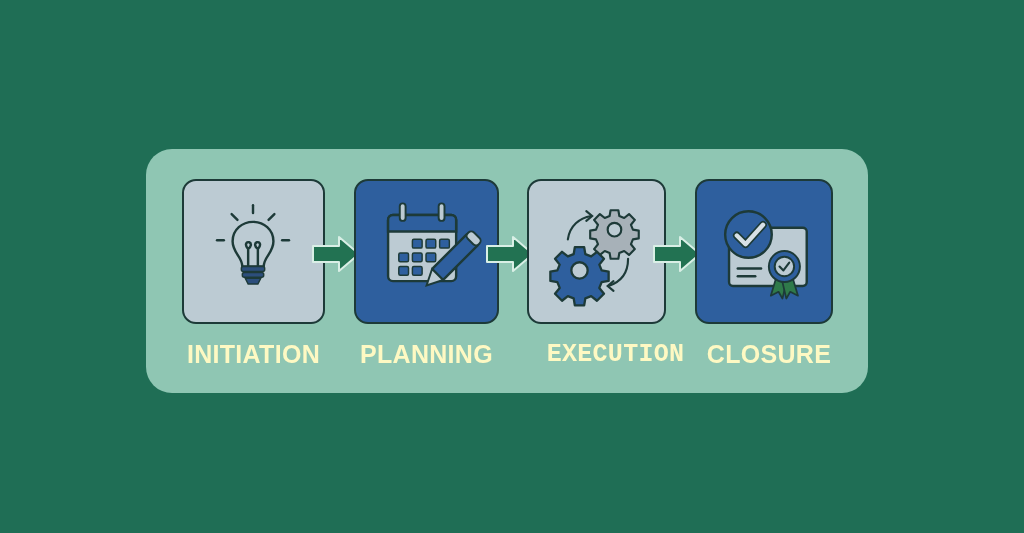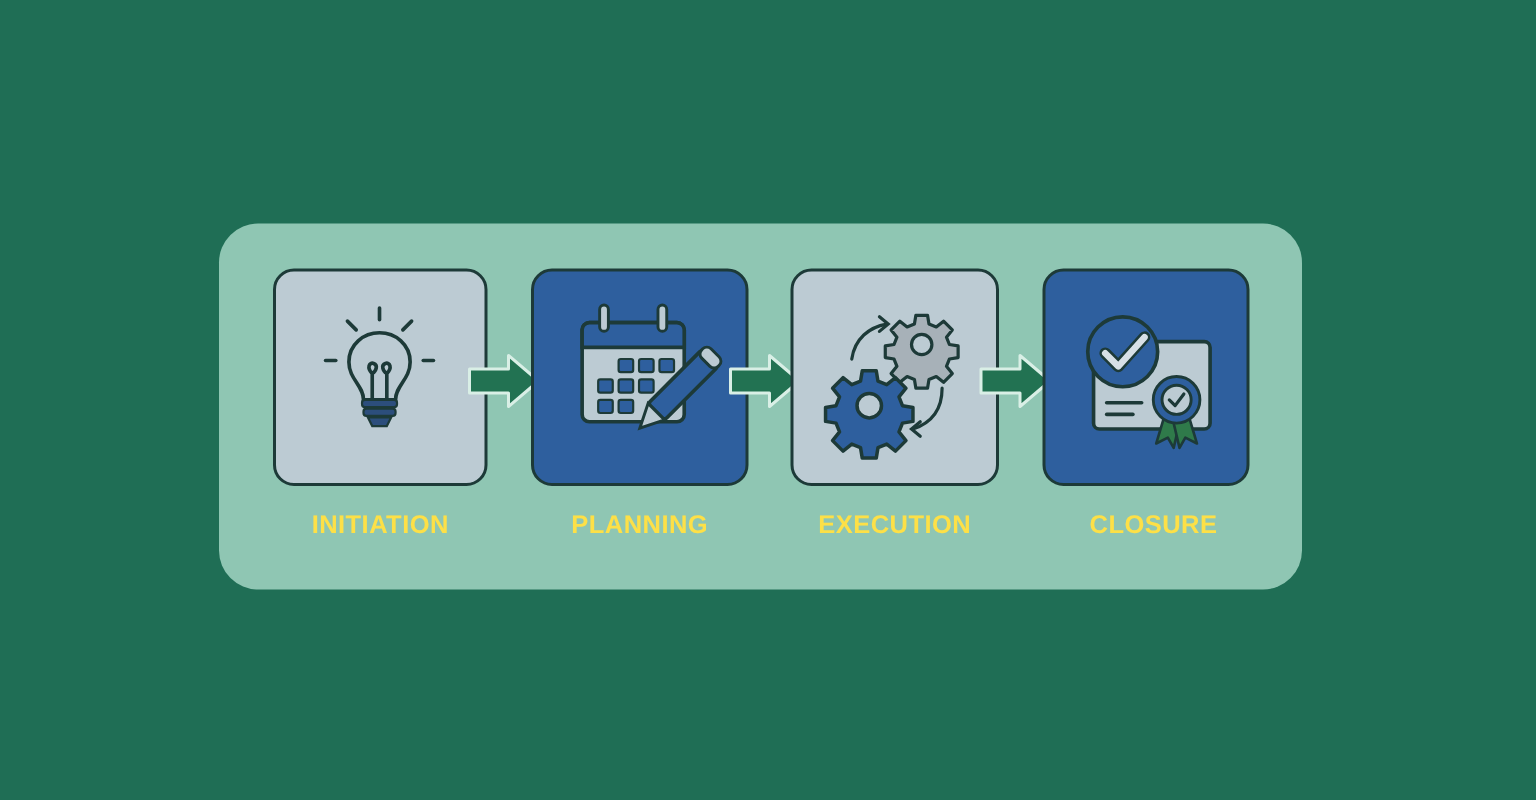--- a/index.html
+++ b/index.html
@@ -2,21 +2,21 @@
 <html><head>
 <meta charset="utf-8">
 <style>
   html, body { margin:0; padding:0; }
   body { width:1024px; height:533px; background:#1f6e55; position:relative; overflow:hidden; font-family:"Liberation Sans", sans-serif; }
   .panel { position:absolute; left:146px; top:149px; width:722px; height:244px; background:#8fc6b3; border-radius:26px; }
   .card { position:absolute; top:179px; height:145px; border:2px solid #1d3a38; border-radius:14px; box-sizing:border-box; }
   .card.light { background:#bccbd3; }
   .card.dark { background:#2e5f9e; }
   .card svg { position:absolute; left:0; top:0; width:100%; height:100%; }
-  .label { position:absolute; top:340px; font-weight:bold; font-size:17px; color:#fde047; text-align:center; letter-spacing:0.3px; }
+  .label { position:absolute; top:340px; font-weight:bold; font-size:25px; color:#fef9c3; text-align:center; letter-spacing:0.3px; }
   .arrow { position:absolute; top:234px; width:52px; height:40px; }
 </style>
 </head>
 <body>
 
 <div class="panel"></div>
 
 <div class="card light" style="left:182px; width:143px;">
   <svg viewBox="0 0 143 145">
     <g stroke="#1d3a38" stroke-width="2.5" fill="none" stroke-linecap="round">
@@ -80,21 +80,21 @@
       <circle cx="0" cy="0" r="7" fill="#bccbd3" stroke="#1d3a38" stroke-width="2"></circle>
     </g>
     <g stroke="#1d3a38" stroke-width="2.2" fill="none" stroke-linecap="round">
       <path d="M40 60 C42 46 52 38 64 36"></path>
       <path d="M59 31 L65 36 L59 41"></path>
       <path d="M102 80 C102 96 94 104 82 108"></path>
       <path d="M87 103 L81 108 L87 113"></path>
     </g>
   </svg>
 </div>
-<div class="label" style="left:517px; width:159px;">EXECUTION</div>
+<div class="label" style="left:536px; width:159px;font-family:Liberation Mono, monospace;">EXECUTION</div>
 
 <svg class="arrow" style="left:652px;" viewBox="0 0 52 40">
   <path d="M2 12 L28 12 L28 3 L48 20 L28 37 L28 28 L2 28 Z" fill="#227252" stroke="#d9efe6" stroke-width="2" stroke-linejoin="round"></path>
 </svg>
 
 <div class="card dark" style="left:695px; width:138px;">
   <svg viewBox="0 0 138 145">
     <rect x="33" y="48" width="80" height="60" rx="4" fill="#bccbd3" stroke="#1d3a38" stroke-width="2.5"></rect>
     <line x1="42" y1="90" x2="66" y2="90" stroke="#1d3a38" stroke-width="2.5" stroke-linecap="round"></line>
     <line x1="42" y1="98" x2="60" y2="98" stroke="#1d3a38" stroke-width="2.5" stroke-linecap="round"></line>

